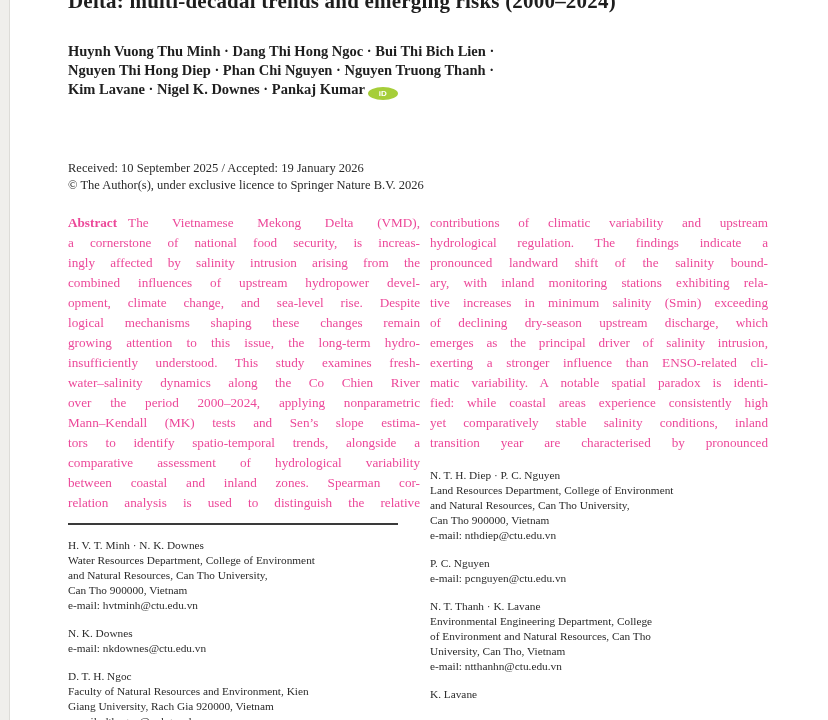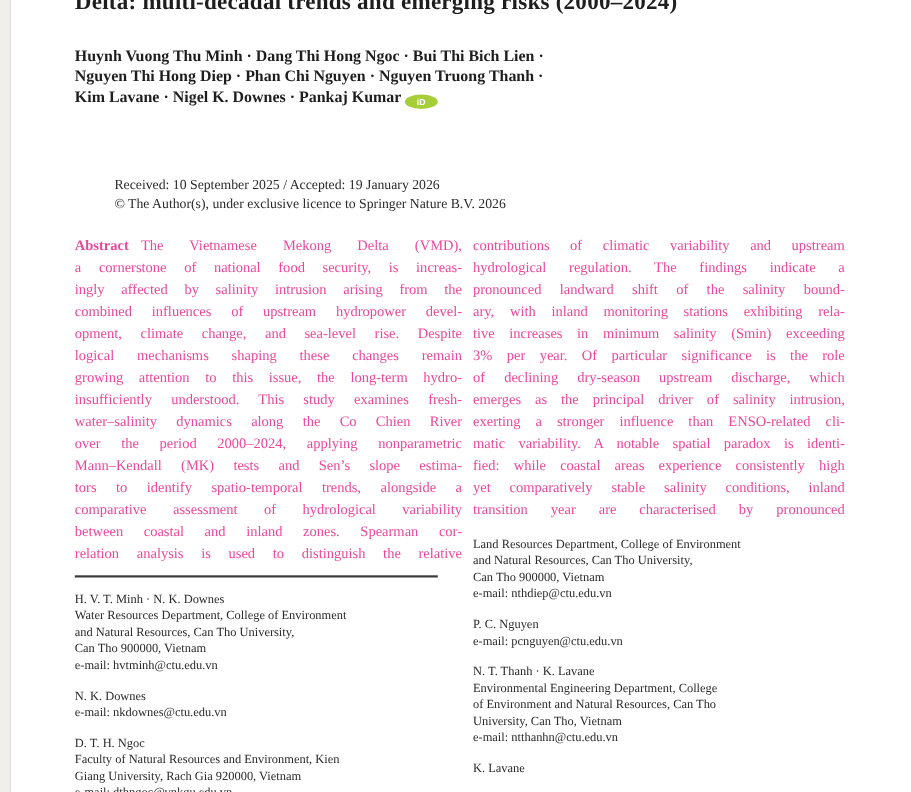--- a/index.html
+++ b/index.html
@@ -38,21 +38,20 @@
     margin-left: 3px;
     text-align: center;
     font-family: "Liberation Sans", sans-serif;
     font-size: 8px; font-weight: bold; line-height: 13px;
     color: #ffffff;
   }
   .meta {
     position: absolute; top: 160px; left: 0;
     font-size: 12.5px; line-height: 16.5px;
     color: #2a2a2a;
-    margin-left: 36px;
   }
   .columns {
     position: absolute; top: 213px; left: 0; width: 700px;
     display: grid; grid-template-columns: 352px 338px; column-gap: 10px;
   }
   .jline {
     font-size: 13.2px; line-height: 20px;
     text-align: justify; text-align-last: justify;
     white-space: normal;
     color: #ec4899;
@@ -140,32 +139,32 @@
         </div>
     </div>
 
     <div class="col-right">
       <div>
           <div class="jline">contributions of climatic variability and upstream</div>
           <div class="jline">hydrological regulation. The findings indicate a</div>
           <div class="jline">pronounced landward shift of the salinity bound-</div>
           <div class="jline">ary, with inland monitoring stations exhibiting rela-</div>
           <div class="jline">tive increases in minimum salinity (Smin) exceeding</div>
-          <div class="jline">3% per year. Of particular significance is the role</div>
           <div class="jline">of declining dry-season upstream discharge, which</div>
           <div class="jline">emerges as the principal driver of salinity intrusion,</div>
           <div class="jline">exerting a stronger influence than ENSO-related cli-</div>
           <div class="jline">matic variability. A notable spatial paradox is identi-</div>
           <div class="jline">fied: while coastal areas experience consistently high</div>
           <div class="jline">yet comparatively stable salinity conditions, inland</div>
           <div class="jline">transition year are characterised by pronounced</div>
         </div>
 
       <div class="footnotes footnotes-right">
           <div class="fn-group">
+            <div class="fn-line">N. T. H. Diep · P. C. Nguyen</div>
             <div class="fn-line">Land Resources Department, College of Environment</div>
             <div class="fn-line">and Natural Resources, Can Tho University,</div>
             <div class="fn-line">Can Tho 900000, Vietnam</div>
             <div class="fn-line">e-mail: nthdiep@ctu.edu.vn</div>
           </div>
           <div class="fn-group">
             <div class="fn-line">P. C. Nguyen</div>
             <div class="fn-line">e-mail: pcnguyen@ctu.edu.vn</div>
           </div>
           <div class="fn-group">

